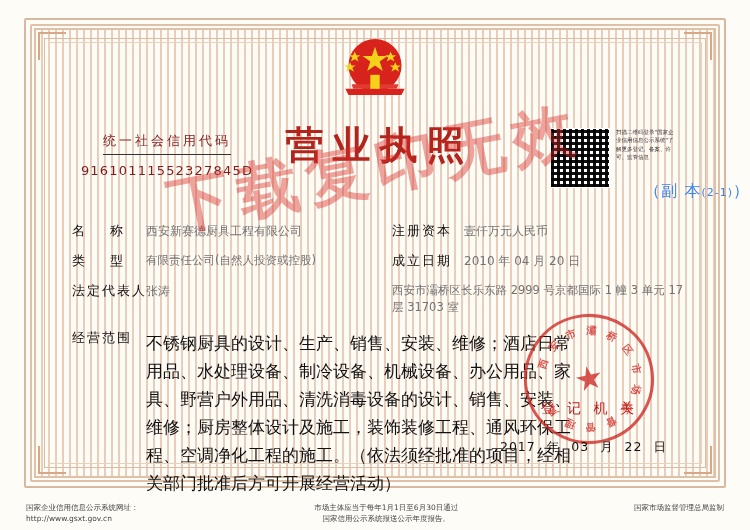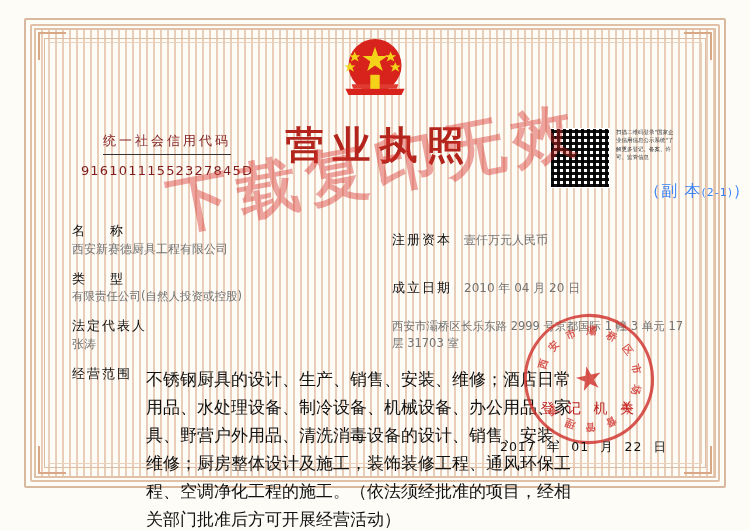--- a/index.html
+++ b/index.html
@@ -173,21 +173,21 @@
   .fields {
     position: absolute;
     left: 72px;
     top: 222px;
     right: 62px;
   }
   .row {
     display: flex;
     margin-bottom: 12px;
   }
-  .col-left { width: 320px; display: flex; flex-direction: column; }
+  .col-left { width: 320px; display: flex; }
   .col-right { flex: 1; display: flex; align-items: center; }
   .lbl {
     font-size: 13px;
     color: #111;
     white-space: nowrap;
     letter-spacing: 6px;
     width: 74px;
     flex: none;
   }
   .lbl.wide { letter-spacing: 2px; }
@@ -411,22 +411,35 @@
         <span style="transform: translate(12.4233px, 46.3644px) rotate(165deg) translate(-50%, -50%);">督</span>
         <span style="transform: translate(-8.33511px, 47.2708px) rotate(190deg) translate(-50%, -50%);">管</span>
         <span style="transform: translate(-27.5317px, 39.3193px) rotate(215deg) translate(-50%, -50%);">理</span>
         <span style="transform: translate(-41.5692px, 24px) rotate(240deg) translate(-50%, -50%);">局</span>
       </div>
   </div>
 
   <div class="date-line">
     <span>2017</span>
     <span>年</span>
-    <span>01</span>
+    <span>03</span>
     <span>月</span>
     <span>22</span>
     <span>日</span>
   </div>
 
   <div class="watermark">下载复印无效</div>
 
+  <div class="footer">
+    <div class="left">
+      <div>国家企业信用信息公示系统网址：</div>
+      <div>http://www.gsxt.gov.cn</div>
+    </div>
+    <div class="mid">
+      <div>市场主体应当于每年1月1日至6月30日通过</div>
+      <div>国家信用公示系统报送公示年度报告。</div>
+    </div>
+    <div class="right">
+      <div>国家市场监督管理总局监制</div>
+    </div>
+  </div>
 
 </div>
 
 </body></html>

